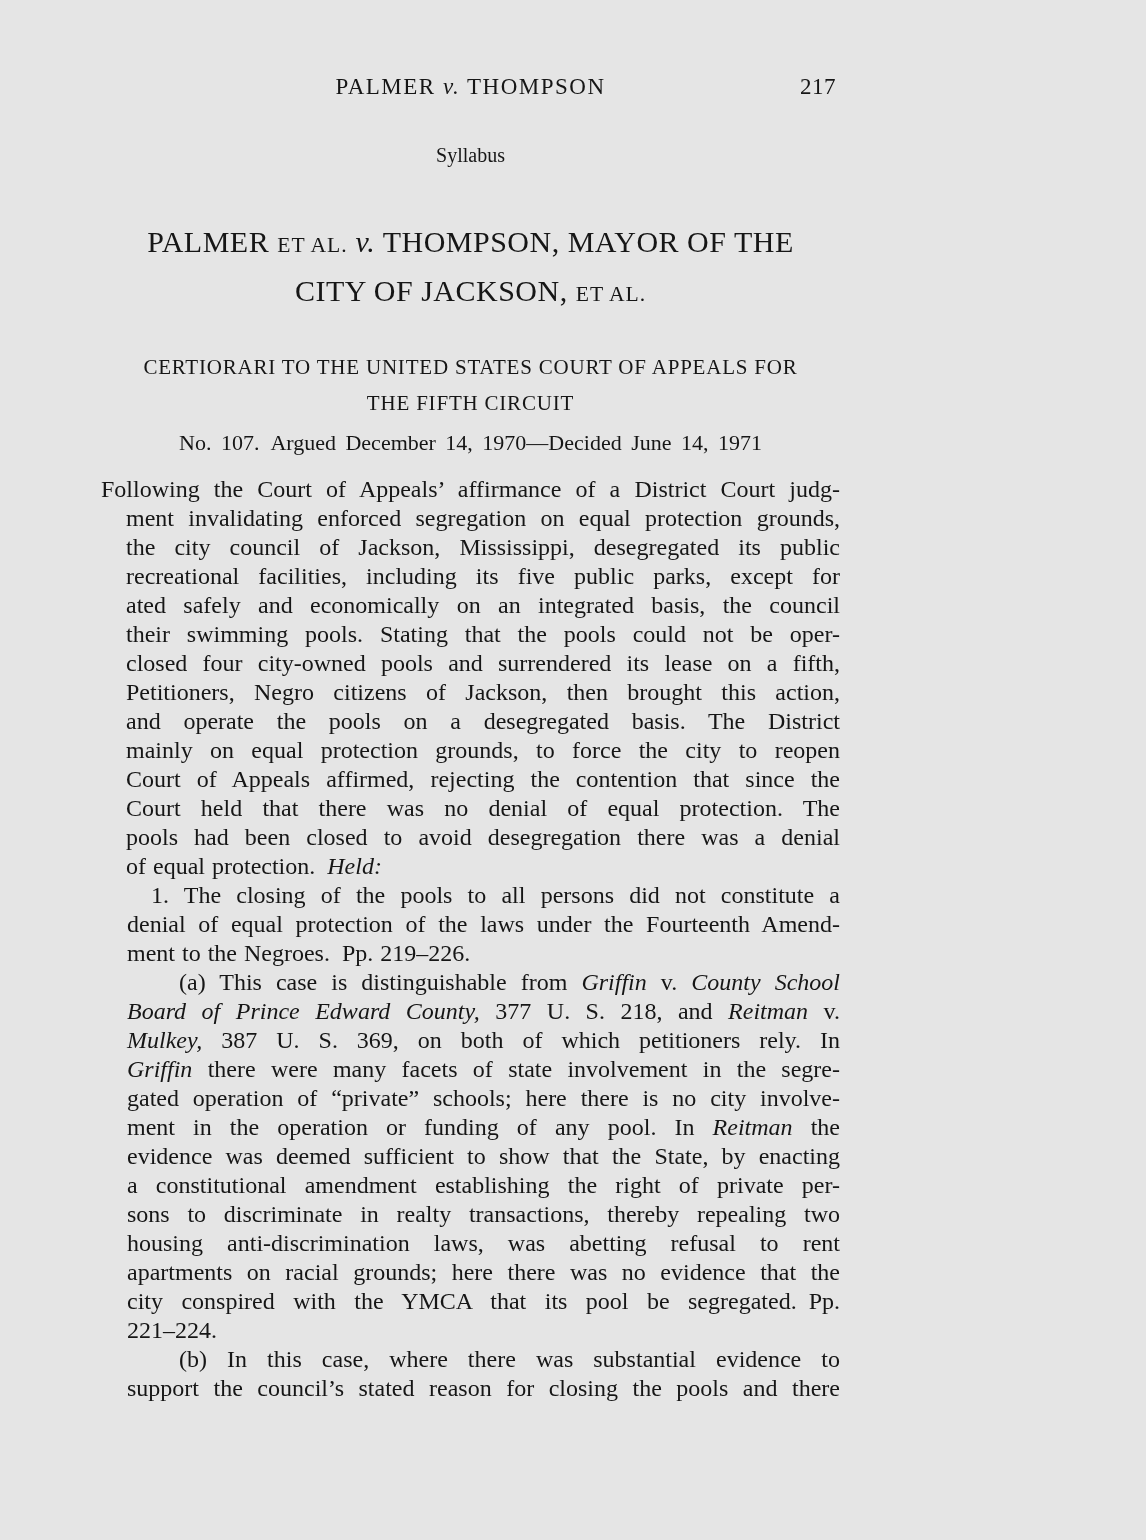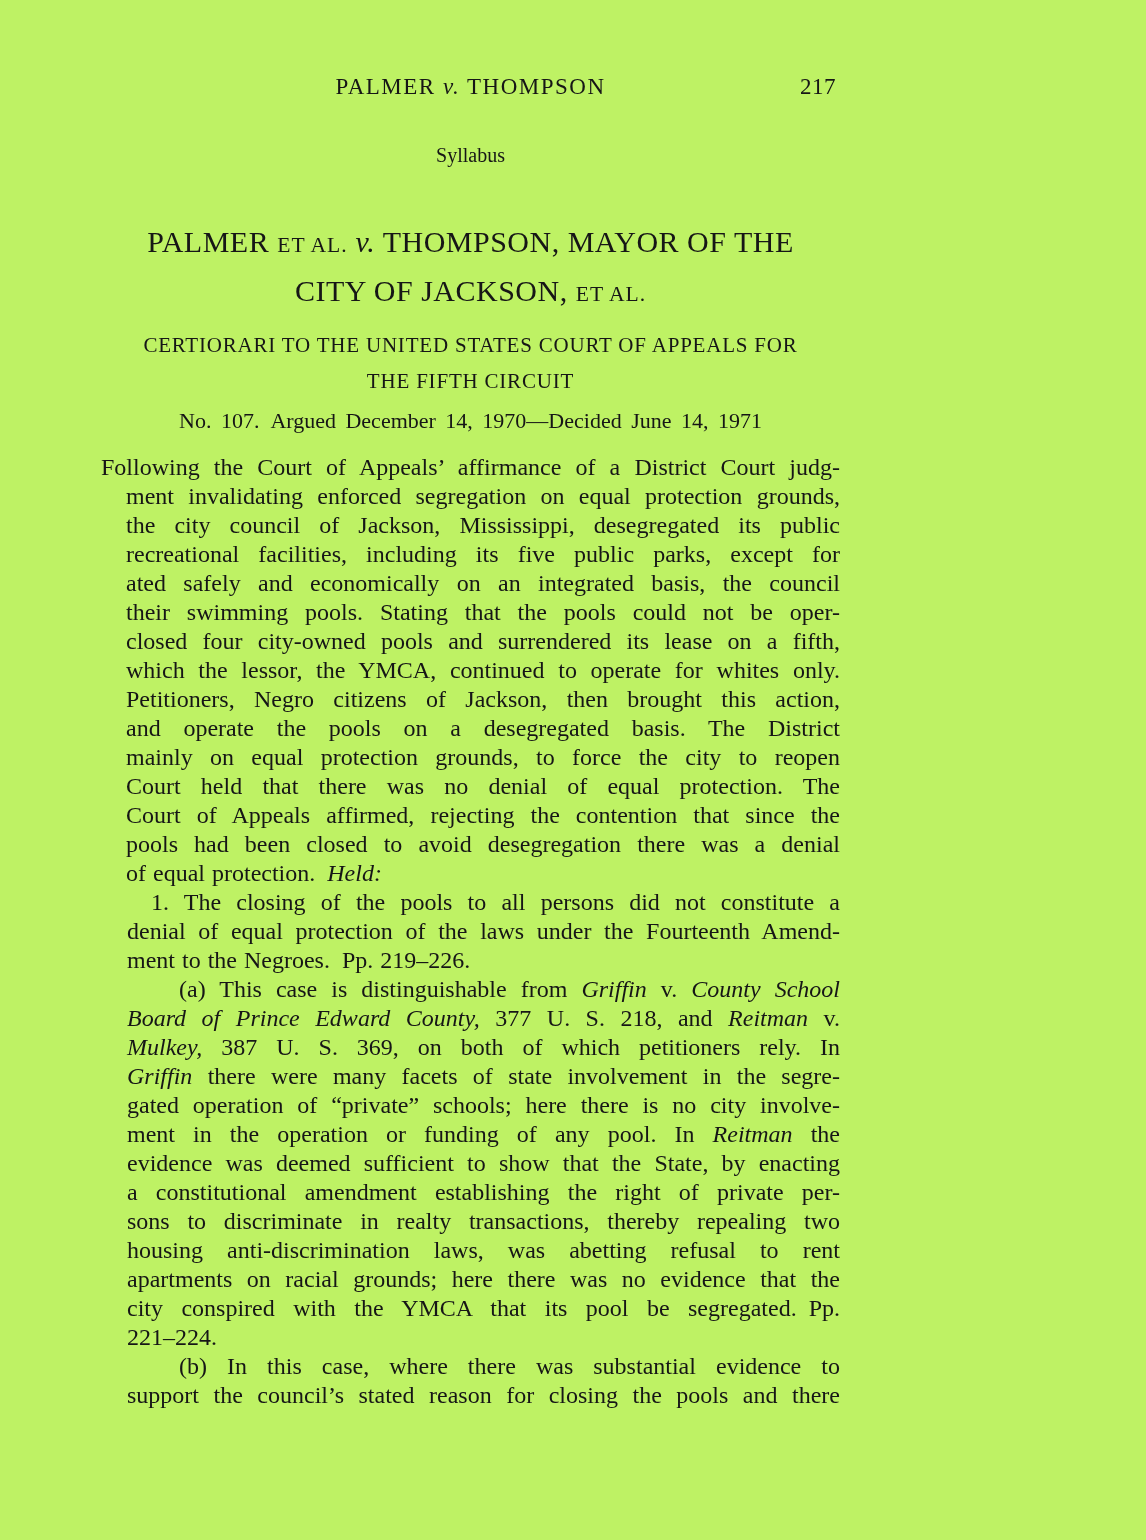--- a/index.html
+++ b/index.html
@@ -4,21 +4,21 @@
 <style>
   html, body {
     margin: 0;
     padding: 0;
     background: #fdfdfd;
   }
   .page {
     position: relative;
     width: 1146px;
     height: 1540px;
-    background: #bef264;
+    background: #e5e5e5;
     overflow: hidden;
     font-family: "Liberation Serif", serif;
     color: #161616;
   }
   .content {
     position: absolute;
     left: 101px;
     top: 0;
     width: 739px;
   }
@@ -53,21 +53,21 @@
     line-height: 45px;
     letter-spacing: 0.5px;
   }
   .sc {
     font-size: 0.72em;
     text-transform: uppercase;
     letter-spacing: 1px;
     text-align: right;
   }
   .cert-heading {
-    margin-top: 10px;
+    margin-top: 32px;
     text-align: center;
     font-size: 21px;
     line-height: 36px;
     letter-spacing: 0.8px;
   }
   .docket-line {
     margin-top: 8px;
     text-align: center;
     font-size: 22px;
     line-height: 28px;
@@ -122,26 +122,25 @@
 
     <main class="syllabus-body" id="syllabus-body">
         <div class="para opening">
           <div class="line">Following the Court of Appeals’ affirmance of a District Court judg-</div>
           <div class="line">ment invalidating enforced segregation on equal protection grounds,</div>
           <div class="line">the city council of Jackson, Mississippi, desegregated its public</div>
           <div class="line">recreational facilities, including its five public parks, except for</div>
           <div class="line">ated safely and economically on an integrated basis, the council</div>
           <div class="line">their swimming pools.  Stating that the pools could not be oper-</div>
           <div class="line">closed four city-owned pools and surrendered its lease on a fifth,</div>
-          <div class="line">which the lessor, the YMCA, continued to operate for whites only.</div>
           <div class="line">Petitioners, Negro citizens of Jackson, then brought this action,</div>
           <div class="line">and operate the pools on a desegregated basis.  The District</div>
           <div class="line">mainly on equal protection grounds, to force the city to reopen</div>
+          <div class="line">Court of Appeals affirmed, rejecting the contention that since the</div>
           <div class="line">Court held that there was no denial of equal protection.  The</div>
-          <div class="line">Court of Appeals affirmed, rejecting the contention that since the</div>
           <div class="line">pools had been closed to avoid desegregation there was a denial</div>
           <div class="line last">of equal protection. <i>Held:</i></div>
         </div>
         <div class="para item-num">
           <div class="line">1. The closing of the pools to all persons did not constitute a</div>
           <div class="line">denial of equal protection of the laws under the Fourteenth Amend-</div>
           <div class="line last">ment to the Negroes. Pp. 219–226.</div>
         </div>
         <div class="para item-sub">
           <div class="line">(a) This case is distinguishable from <i>Griffin</i> v. <i>County School</i></div>

